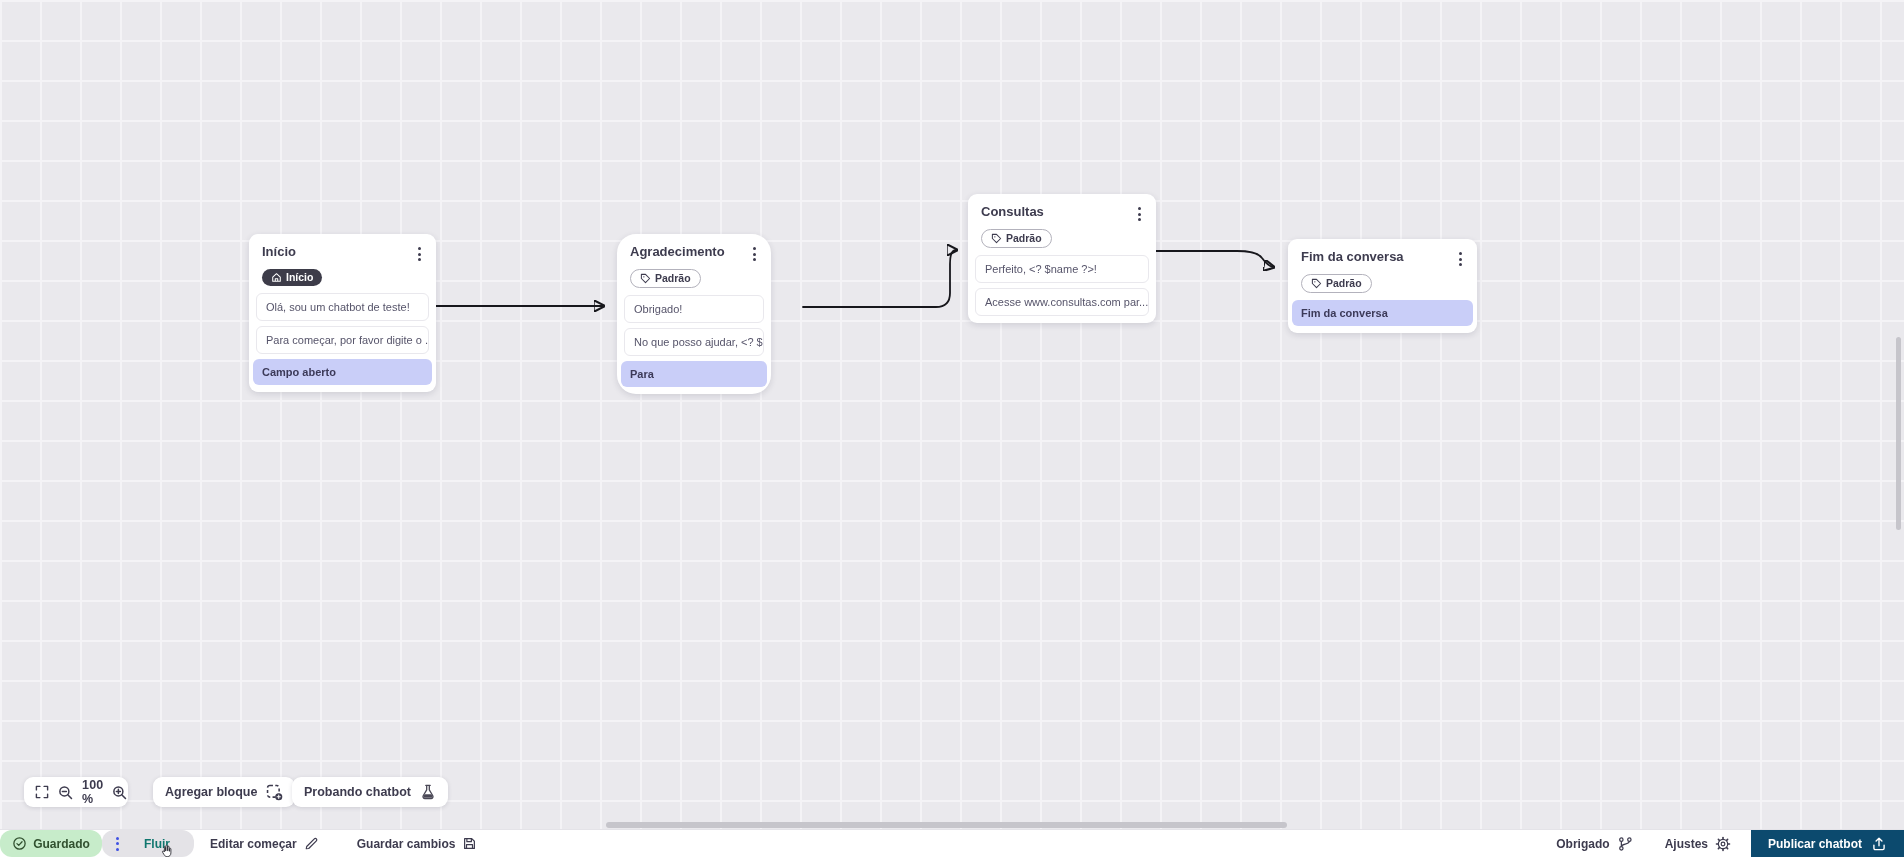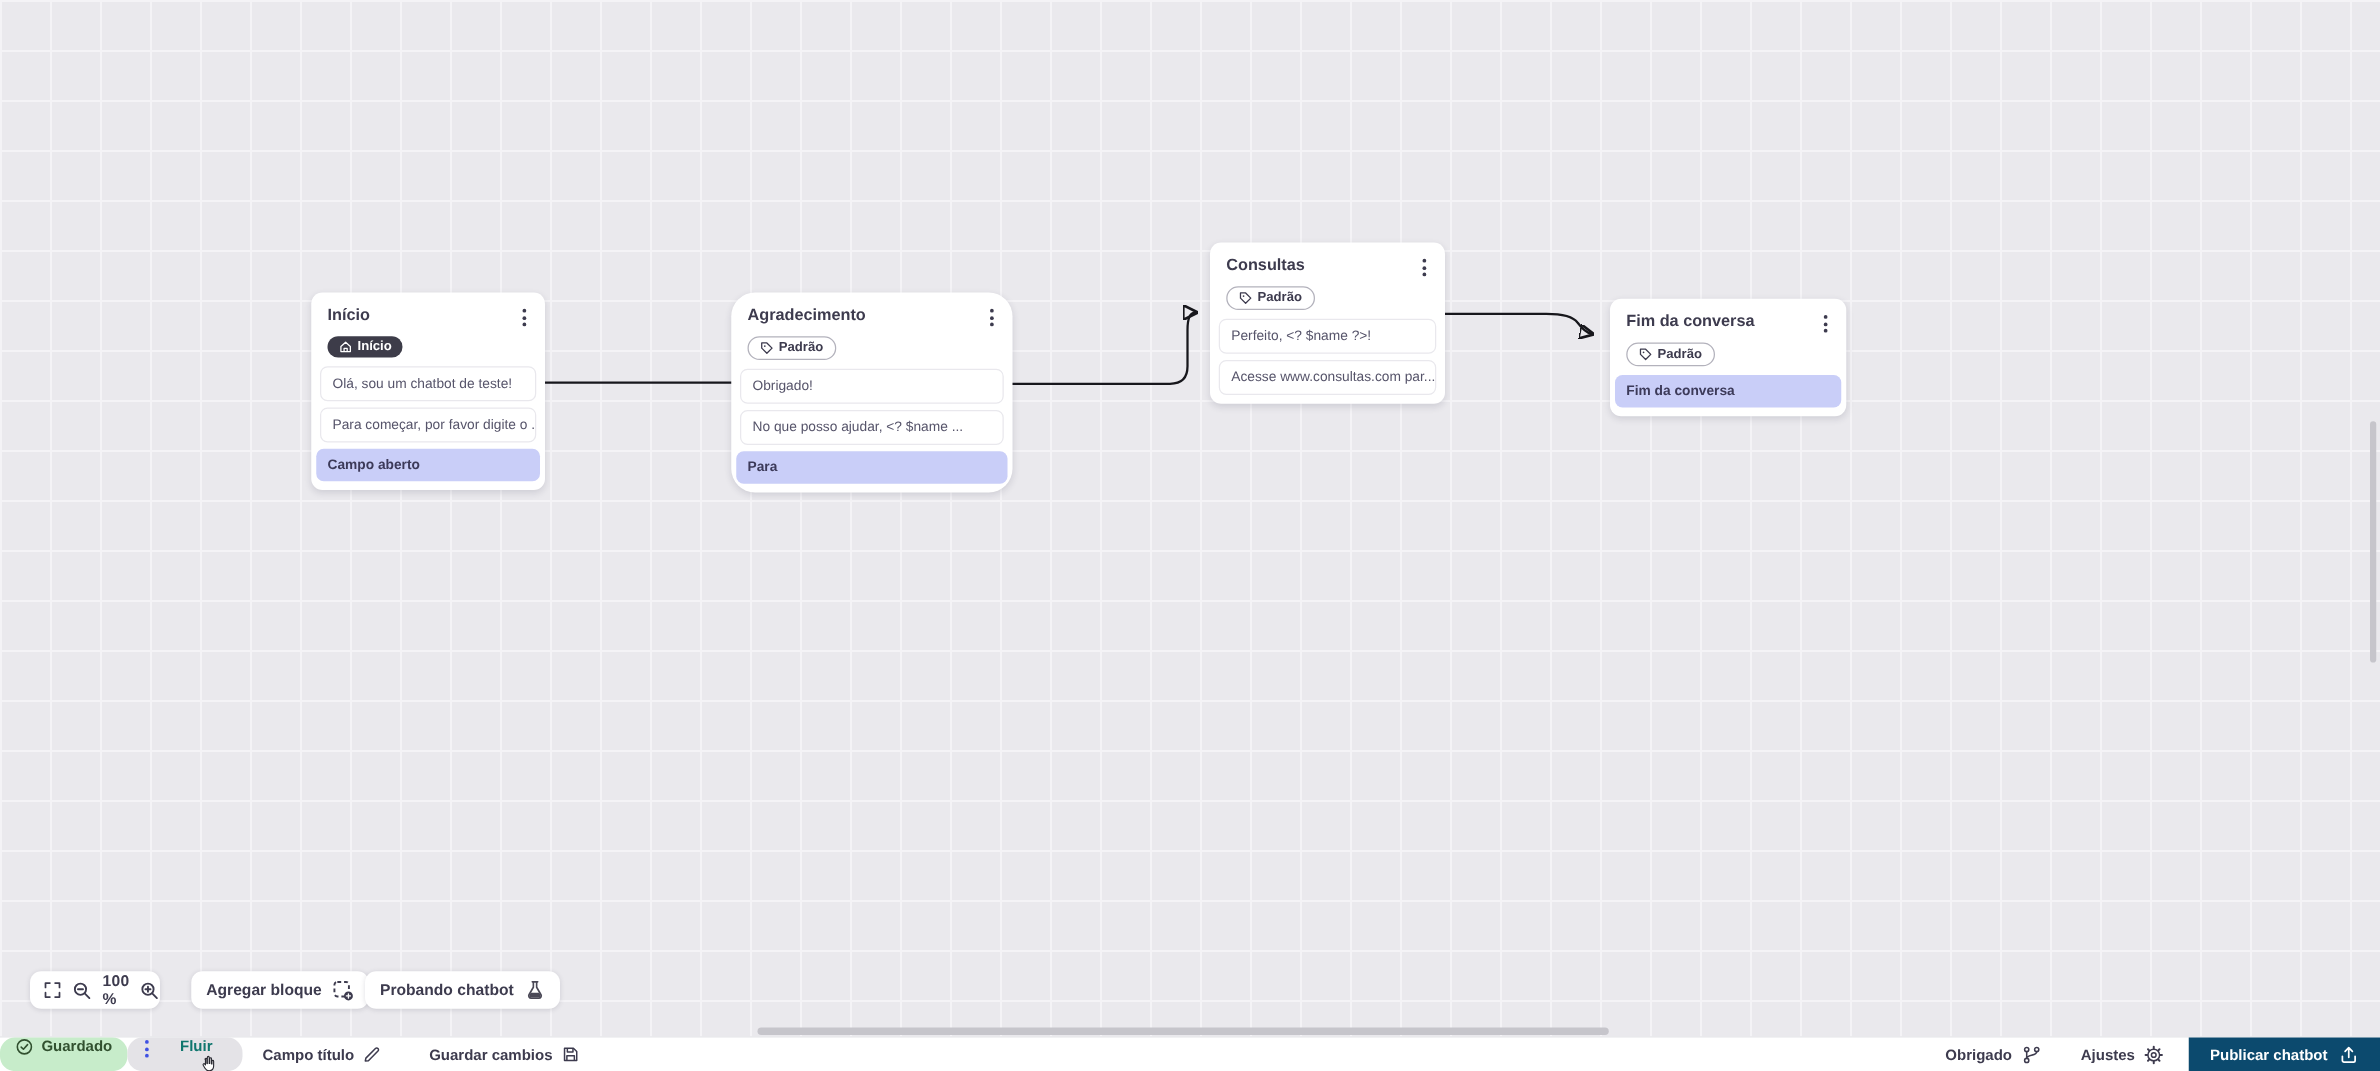--- a/index.html
+++ b/index.html
@@ -36,21 +36,21 @@
   .tool-group .icon-btn{display:flex;align-items:center;cursor:pointer;}
   .zoom-level{font-weight:700;letter-spacing:.2px;}
 
   
   .hscroll-thumb{position:absolute;left:606px;top:822px;width:681px;height:6px;border-radius:3px;background:#c6c5cb;}
   .vscroll-thumb{position:absolute;left:1896px;top:337px;width:5px;height:193px;border-radius:3px;background:#c6c5cb;}
 
   
   .statusbar{position:absolute;left:0;bottom:0;width:1904px;height:28px;background:#fff;
         border-top:1px solid #e4e3e8;display:flex;align-items:center;font-size:12px;color:#3d3b4e;box-sizing:border-box;}
-  .seg{height:100%;display:flex;box-sizing:border-box;border-radius:12px;}
+  .seg{height:100%;display:flex;align-items:center;box-sizing:border-box;border-radius:12px;}
   .seg-saved{width:102px;background:#c7ecca;color:#31502f;font-weight:700;gap:6px;justify-content:center;}
   .seg-fluir{width:92px;background:#e4e3e7;justify-content:space-between;padding:0 10px 0 12px;}
   .fluir-dots{display:flex;flex-direction:column;gap:2.5px;cursor:pointer;padding:2px;}
   .fluir-dots i{width:3px;height:3px;border-radius:50%;background:#3f51e3;}
   .fluir-label{color:#0f766e;font-weight:700;margin-right:14px;cursor:pointer;}
   .bar-btn{display:flex;align-items:center;gap:7px;font-weight:700;cursor:pointer;padding:0 6px;height:100%;}
   .spacer{flex:1;}
   .btn-publish{height:100%;background:#0c4a6e;color:#fff;display:flex;align-items:center;gap:9px;
         padding:0 17px;font-weight:700;cursor:pointer;}
   .ml10{margin-left:10px;} .ml26{margin-left:26px;} .mr20{margin-right:20px;} .mr14{margin-right:14px;}
@@ -87,21 +87,21 @@
       <svg width="11" height="11" viewBox="0 0 16 16">
           <path d="M2.5 7.5 L8 2.5 L13.5 7.5 V13.5 H2.5 Z M6.2 13.5 V9.8 H9.8 V13.5" fill="none" stroke="#fff" stroke-width="1.5" stroke-linejoin="round"></path>
         </svg>
       <span>Início</span>
     </span>
     <div class="row msg">Olá, sou um chatbot de teste!</div>
     <div class="row msg">Para começar, por favor digite o ...</div>
     <div class="row action">Campo aberto</div>
   </div>
 
-  <div class="node" style="left:585px;top:234px;width:225px;border-radius:19px;">
+  <div class="node" style="left:617px;top:234px;width:154px;border-radius:19px;">
     <div class="node-head">
       <span class="node-title">Agradecimento</span>
       <div class="dots">
           <i></i>
           <i></i>
           <i></i>
         </div>
     </div>
     <span class="badge outline">
       <svg width="11" height="11" viewBox="0 0 16 16">
@@ -205,21 +205,21 @@
     </div>
     <div class="seg seg-fluir">
       <div class="fluir-dots">
           <i></i>
           <i></i>
           <i></i>
         </div>
       <span class="fluir-label">Fluir</span>
     </div>
     <div class="bar-btn ml10">
-      <span>Campo título</span>
+      <span>Editar começar</span>
       <svg width="15" height="15" viewBox="0 0 20 20">
           <path d="M3 17 L3.6 14 L13.8 3.8 A1.9 1.9 0 0 1 16.5 6.5 L6.3 16.7 Z" fill="none" stroke="#3d3b4e" stroke-width="1.6" stroke-linejoin="round"></path>
         </svg>
     </div>
     <div class="bar-btn ml26">
       <span>Guardar cambios</span>
       <svg width="15" height="15" viewBox="0 0 20 20">
           <path d="M3.5 3.5 H13 L16.5 7 V16.5 H3.5 Z" fill="none" stroke="#3d3b4e" stroke-width="1.6" stroke-linejoin="round"></path>
           <path d="M6.5 3.5 V7.5 H12.5 V3.5 M6 16.5 V11.5 H14 V16.5" fill="none" stroke="#3d3b4e" stroke-width="1.6" stroke-linejoin="round"></path>
         </svg>

